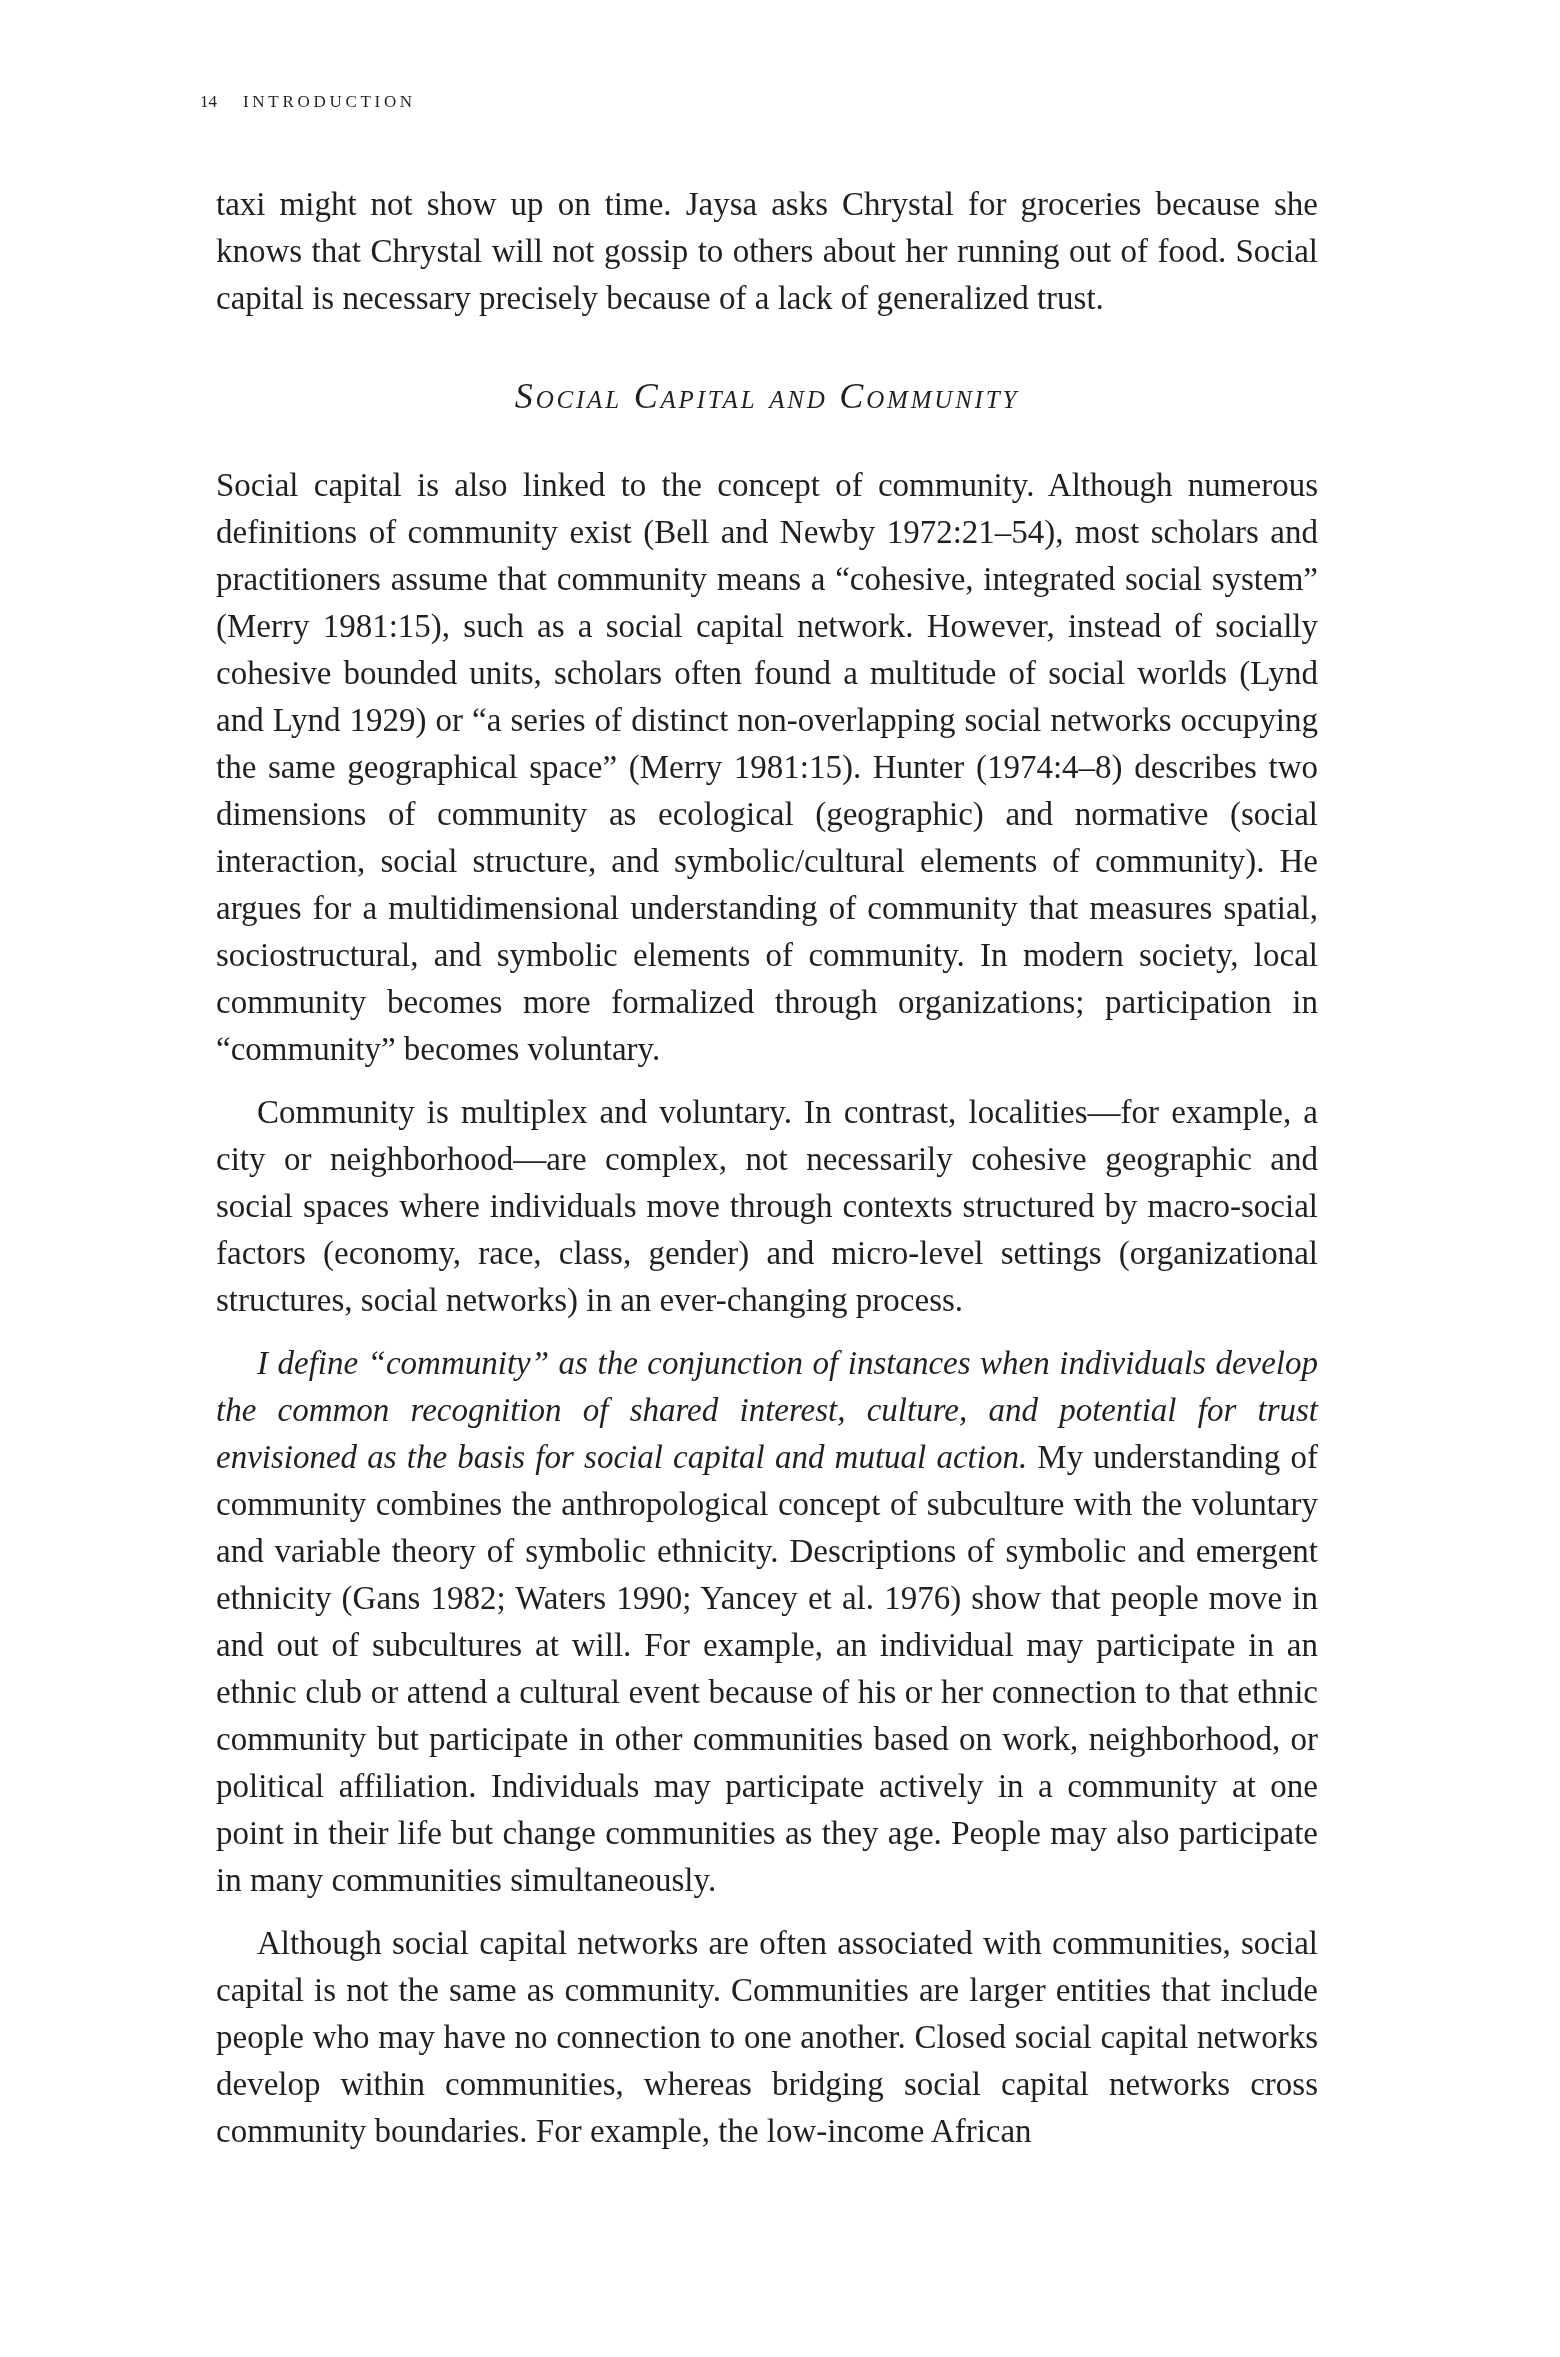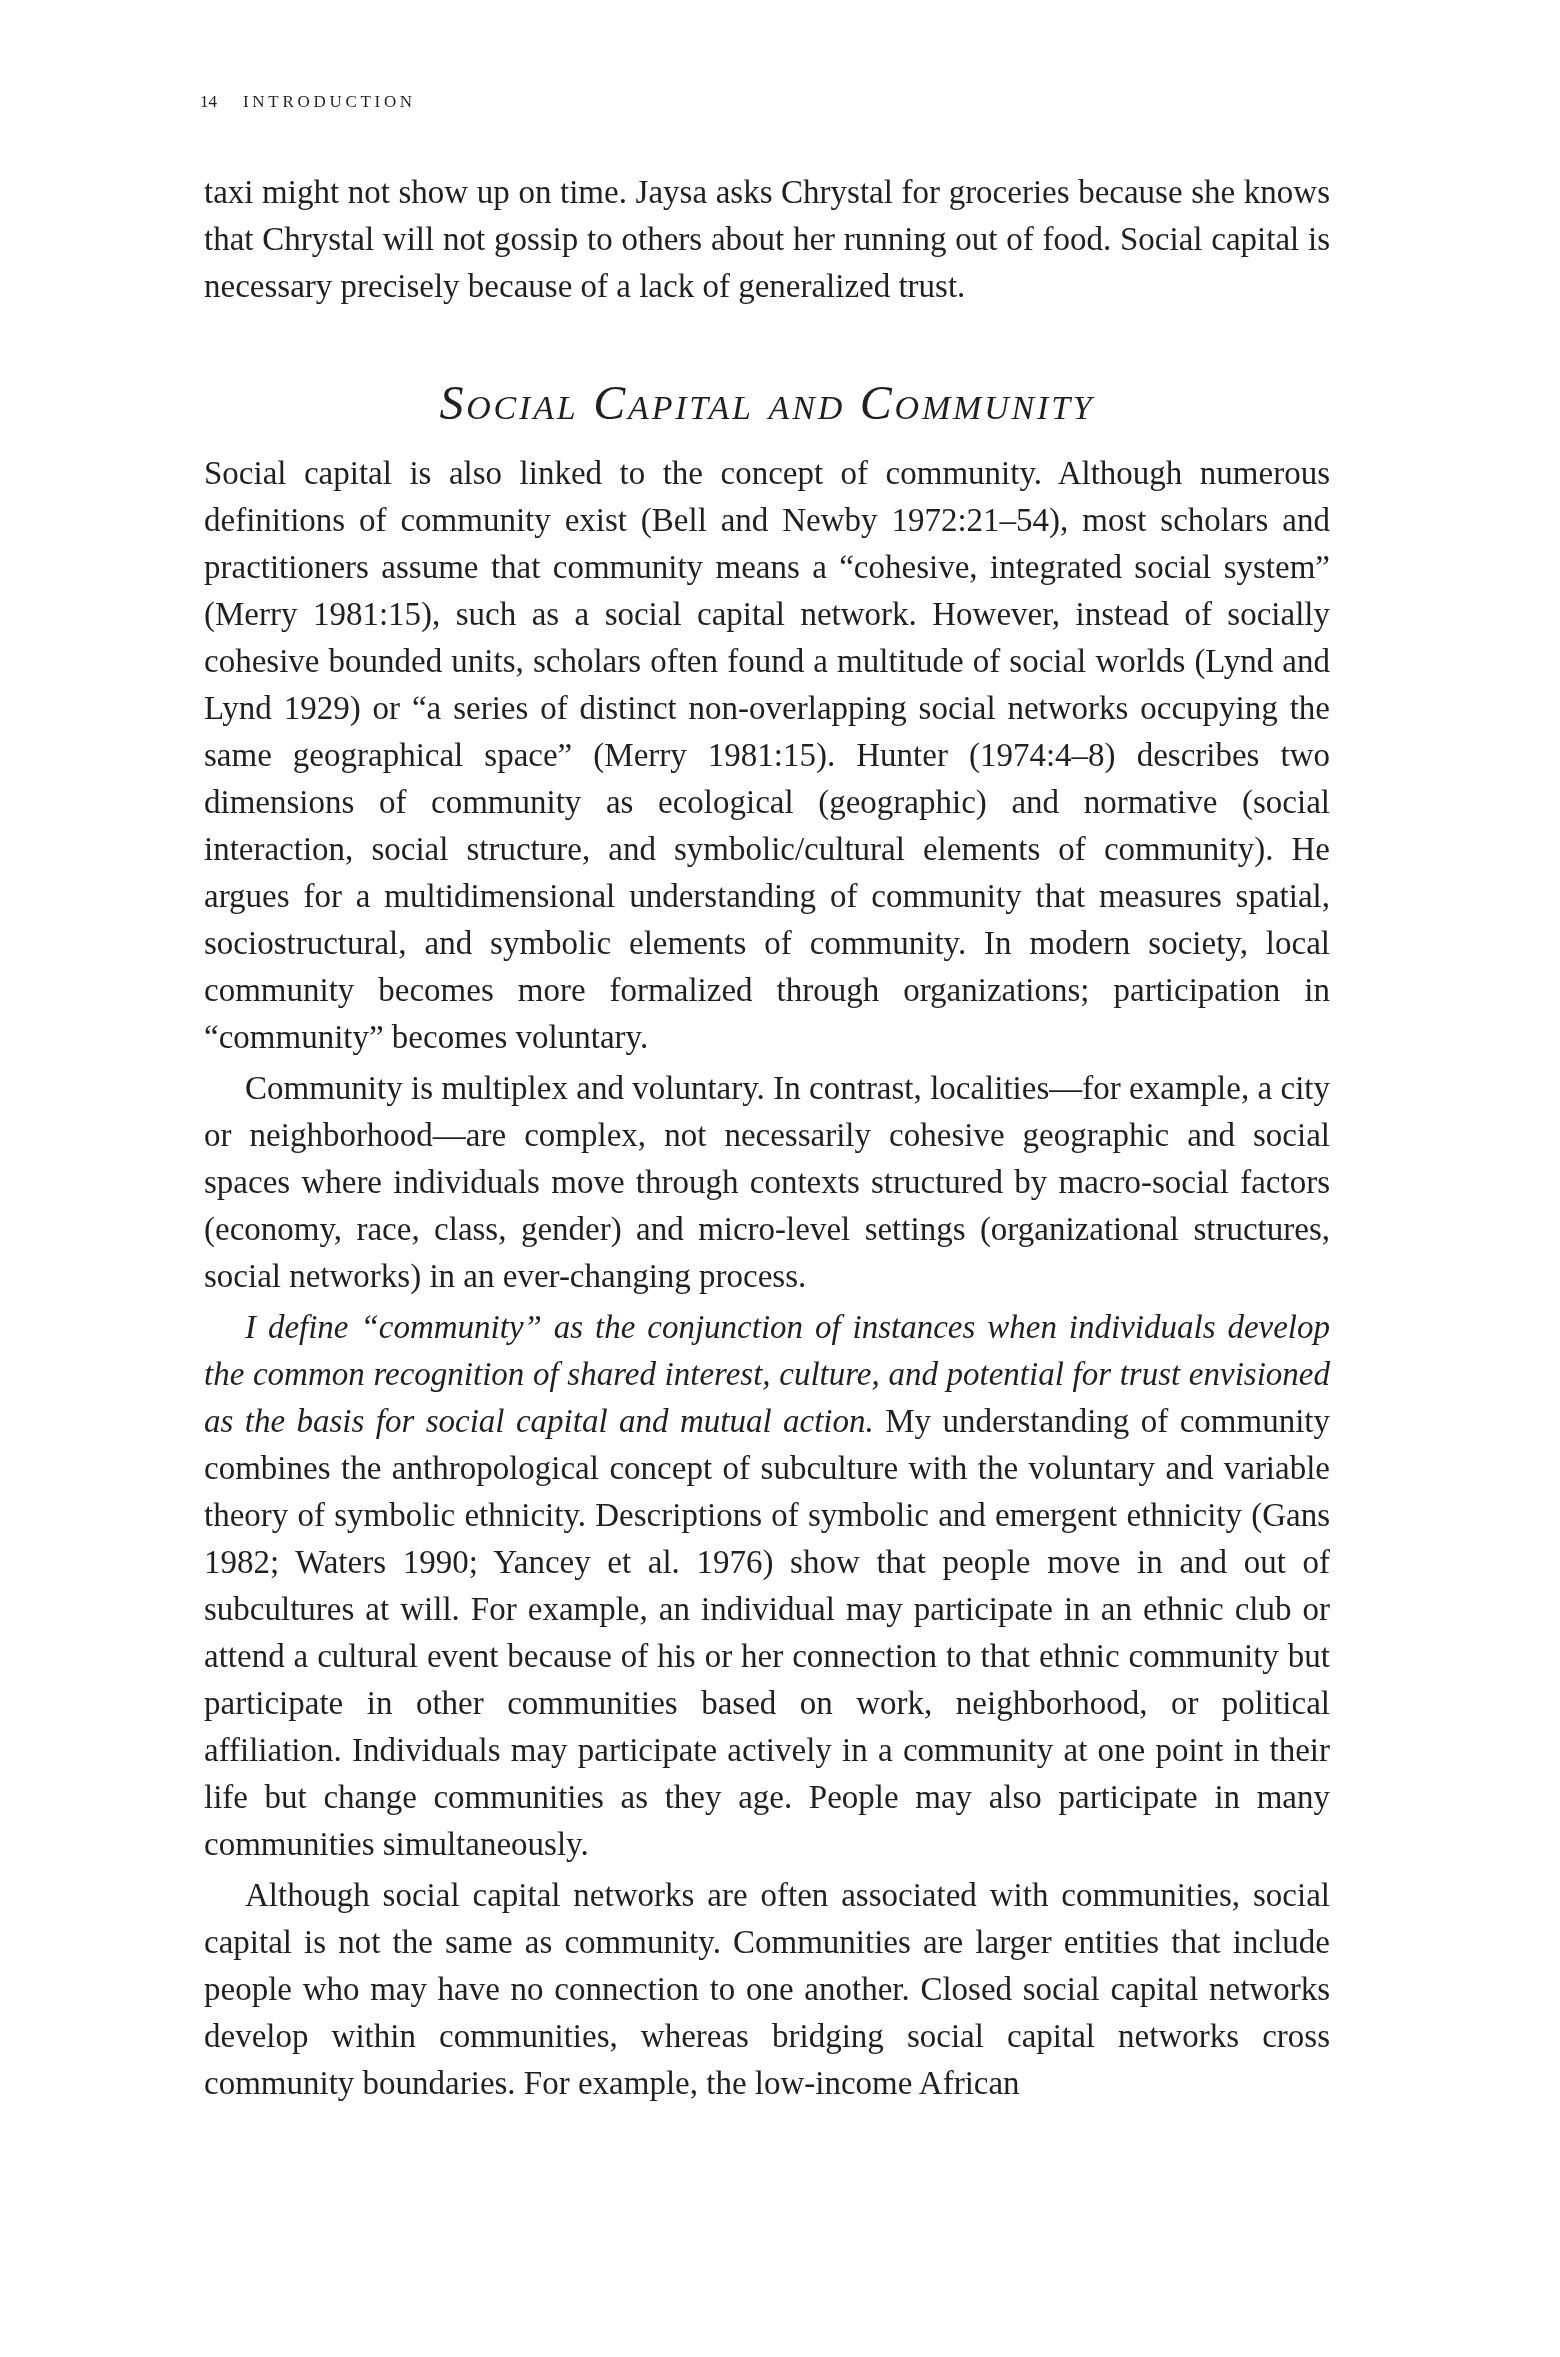--- a/index.html
+++ b/index.html
@@ -2,25 +2,25 @@
 <html style="font-size:15px"><head>
 <meta charset="utf-8">
 <style>
   html, body { margin:0; padding:0; background:#ffffff; }
   body { width:1561px; height:2357px; position:relative; overflow:hidden;
          font-family:"Liberation Serif","DejaVu Serif",serif; color:#231f20; }
   .page { position:absolute; left:200px; top:0; width:1134px; }
   .running-head { position:absolute; top:92px; left:0; font-size:17px; letter-spacing:3.7px; white-space:nowrap; }
   .running-head .pg { letter-spacing:0; margin-right:26px; }
   .body { position:absolute; left:0; width:1134px; font-size:33px; line-height:47px; text-align:justify; }
-  .body p { margin:4px; }
+  .body p { margin:16px; }
   .body p.indent { text-indent:41px; }
   #block1 { top:165px; }
   .section-heading { position:absolute; top:375px; left:0; width:1134px; text-align:center;
-                     font-style:italic; font-variant:small-caps; font-size:48px; letter-spacing:2.8px; }
+                     font-style:italic; font-variant:small-caps; font-size:36px; letter-spacing:2.8px; }
   #block2 { top:446px; }
   em { font-style:italic; }
 </style>
 </head>
 <body>
 
 <div class="page">
   <div class="running-head">
     <span class="pg">14</span><span>INTRODUCTION</span>
   </div>

